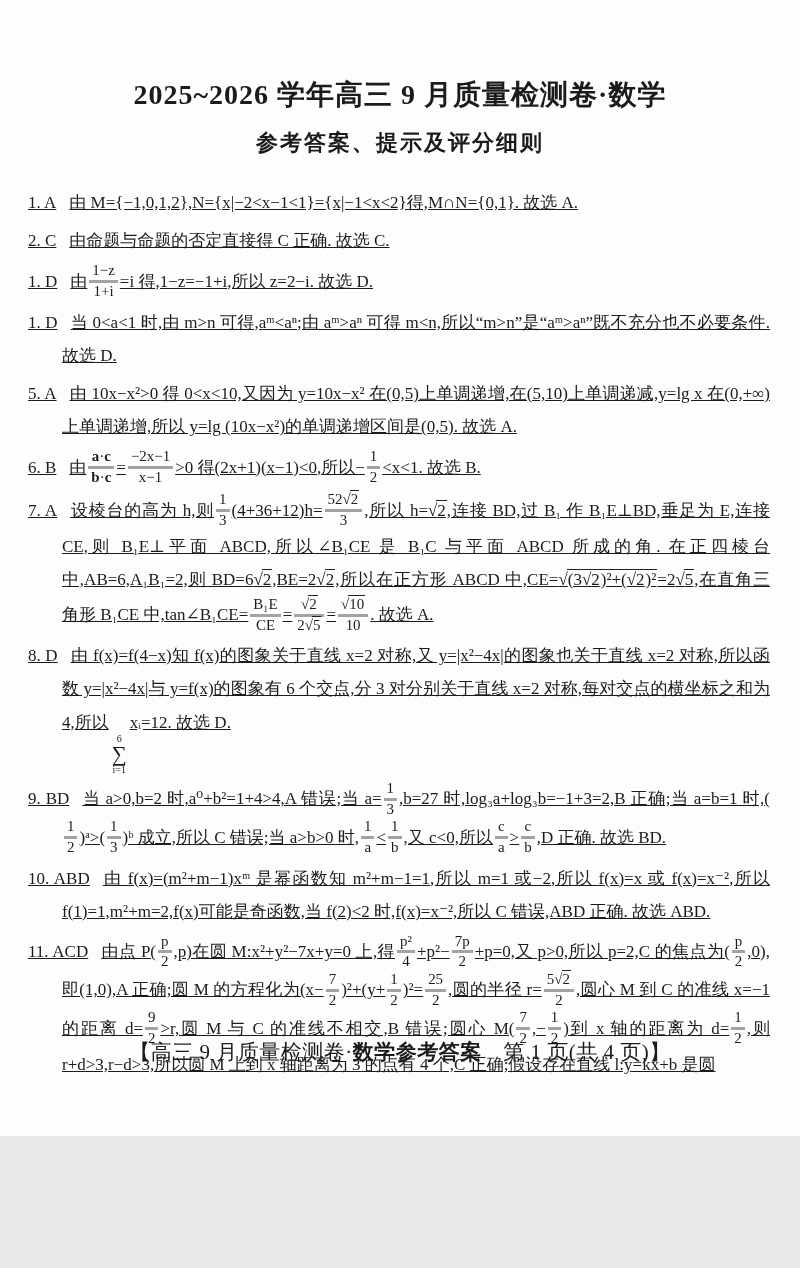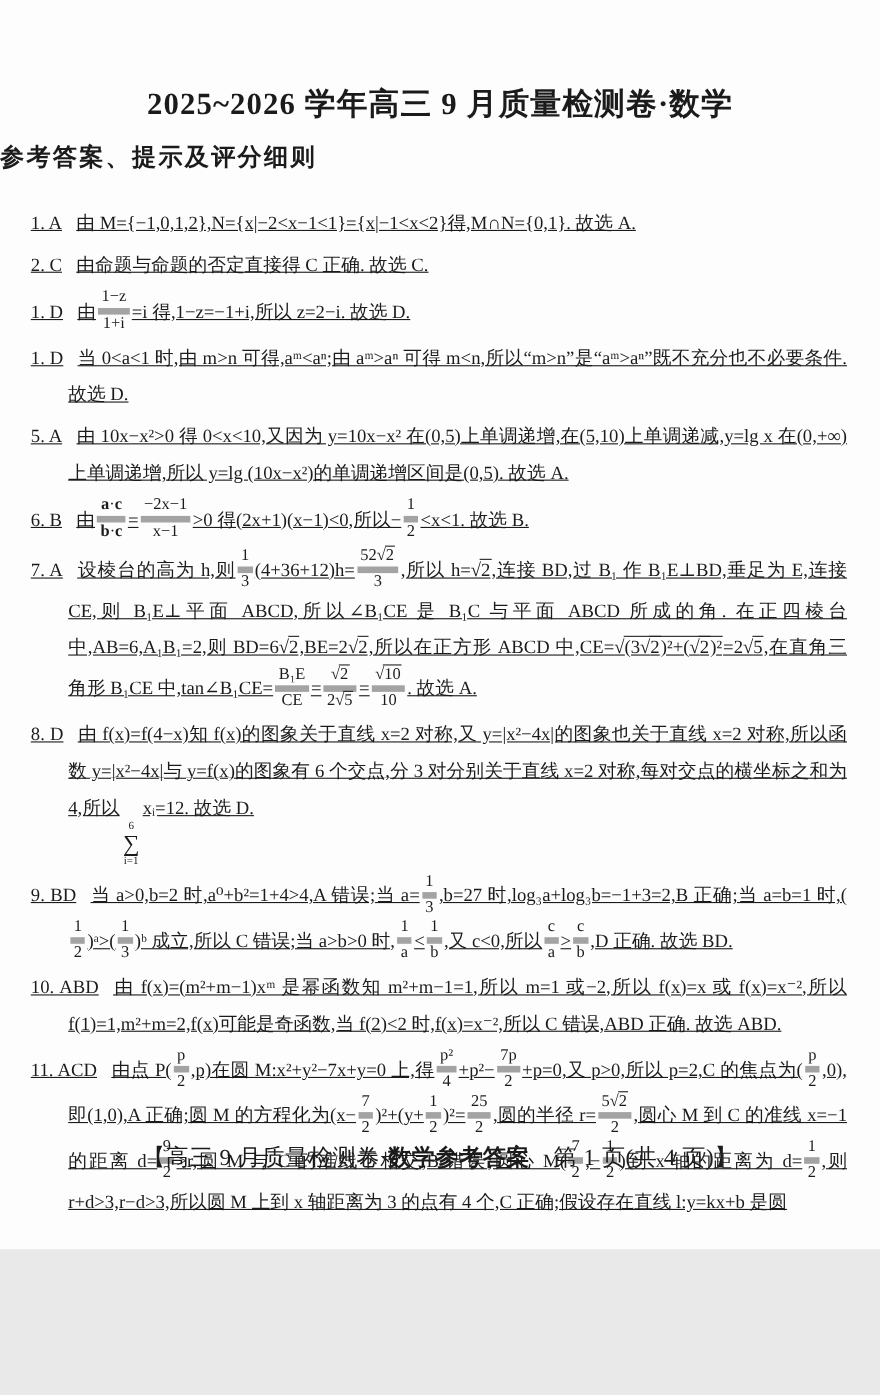--- a/index.html
+++ b/index.html
@@ -14,40 +14,41 @@
     box-sizing:border-box;
   }
   .title {
     margin:0; padding-top:76px;
     text-align:center;
     font-size:28px; font-weight:bold;
     letter-spacing:1px;
   }
   .subtitle {
     margin:14px 0 0 0;
+    text-align:center;
     font-size:22px; font-weight:bold;
     letter-spacing:2px;
   }
   .answers {
     margin:28px 30px 0 28px;
     font-size:17px;
     line-height:1.95;
     text-align:justify;
   }
   .item { padding-left:34px; text-indent:-34px; margin-bottom:5px;text-decoration:underline; }
   .item .label { margin-right:13px; white-space:nowrap; }
   
   .frac {
     display:inline-block; vertical-align:-0.62em;
     text-align:center; line-height:1.18;
     font-size:0.88em; margin:0 2px;
     text-indent:0;
   }
   .frac .num, .frac .den { display:block; padding:0 3px; }
-  .frac .den { border-top:6px solid #a3a3a3; }
+  .frac .den { border-top:3px solid #a3a3a3; }
   
   .sqrt { white-space:nowrap; text-indent:0; }
   .sqrt .rad { border-top:1px solid #222; padding:0 1px; margin-left:-1px; }
   
   .sum {
     display:inline-flex; flex-direction:column; align-items:center;
     vertical-align:-0.85em; line-height:1; margin:0 3px; text-indent:0;
   }
   .sum .top, .sum .bot { font-size:10px; }
   .sum .sig { font-size:21px; }

